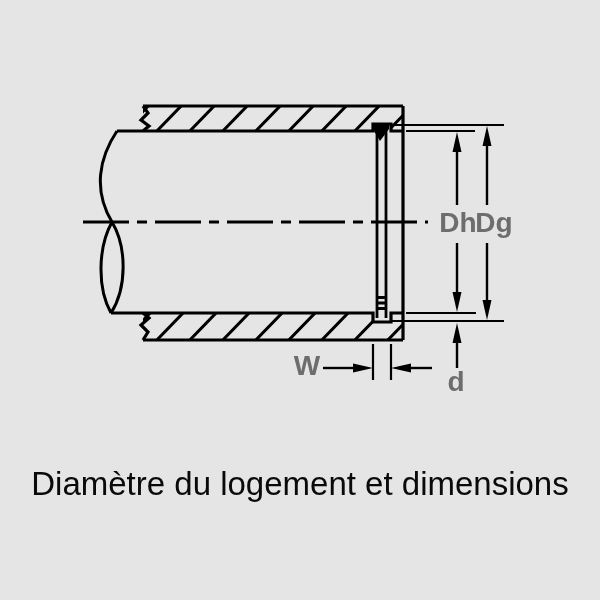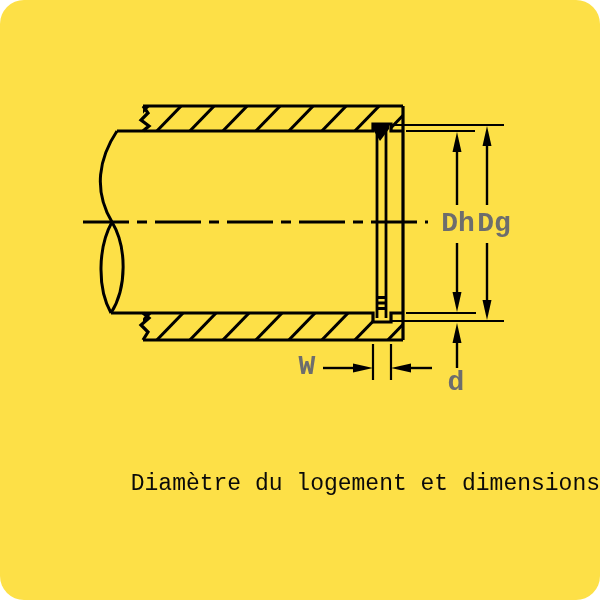--- a/index.html
+++ b/index.html
@@ -1,22 +1,22 @@
 <!DOCTYPE html>
 <html><head>
 <meta charset="utf-8">
 <style>
   html,body{margin:0;padding:0;background:#ffffff;}
-  .stage{position:relative;width:600px;height:600px;background:#fde047;overflow:hidden;
-         font-family:Liberation Mono, monospace;border-radius:24px;}
+  .stage{position:relative;width:600px;height:600px;background:#e5e5e5;overflow:hidden;
+         font-family:Liberation Sans, sans-serif;}
   .stage svg{position:absolute;left:0;top:0;}
   .dim-label{position:absolute;transform:translate(-50%,-50%);color:#6d6d6d;
              font-weight:bold;font-size:28px;white-space:nowrap;}
-  .caption{position:absolute;left:0;right:0;top:466px;text-align:right;color:#0a0a0a;
-           font-size:23px;line-height:36px;font-weight:normal;}
+  .caption{position:absolute;left:0;right:0;top:466px;text-align:center;color:#0a0a0a;
+           font-size:33px;line-height:36px;font-weight:normal;}
 </style>
 </head>
 <body>
 
 <div class="stage">
 
   <svg width="600" height="600" viewBox="0 0 600 600">
     <defs>
       <clipPath id="topWallClip">
         <polygon points="143,106 403,106 403,131 391,131 391,124 373,124 373,131 143,131"></polygon>

